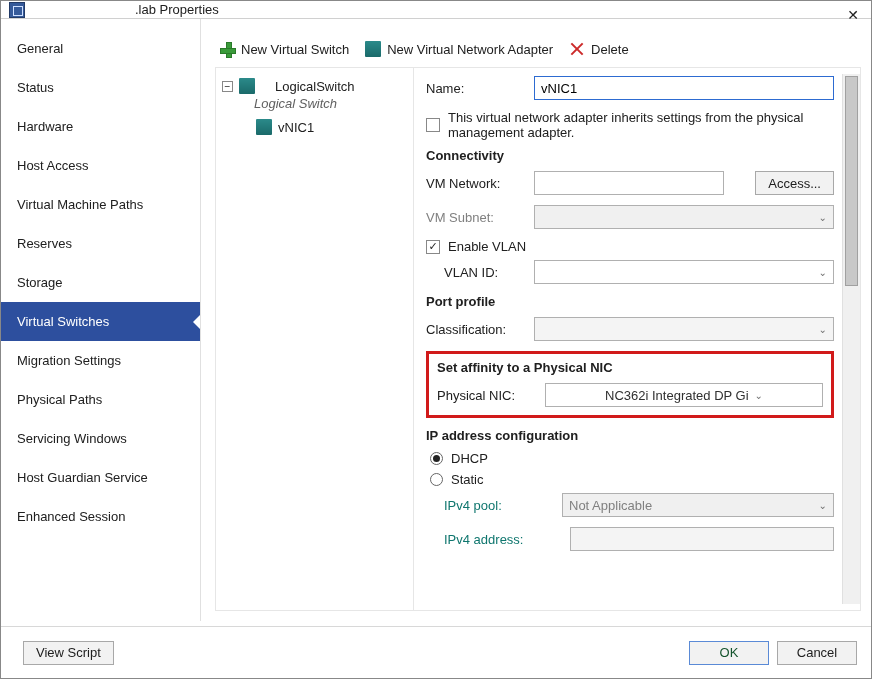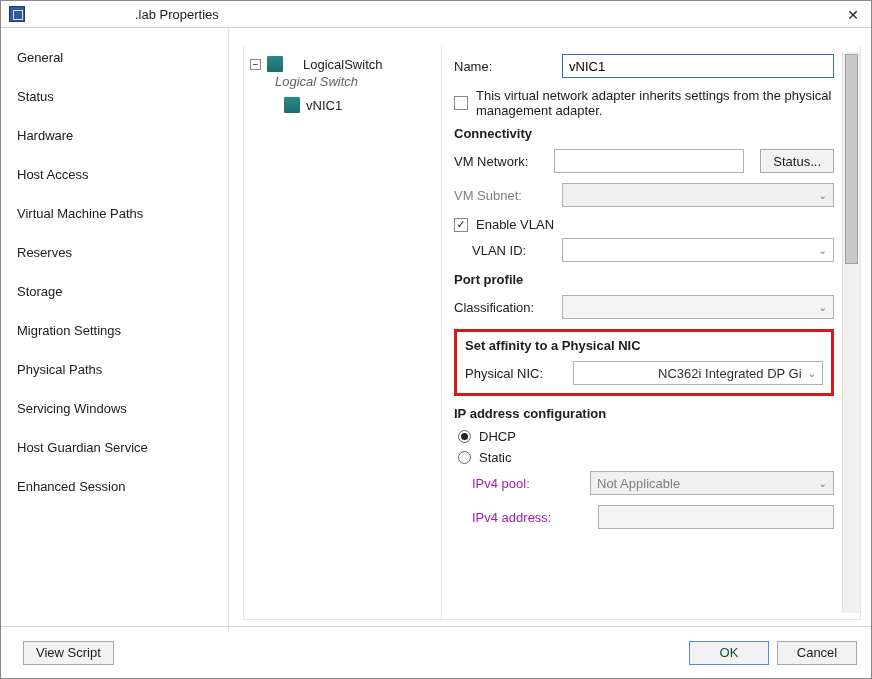--- a/index.html
+++ b/index.html
@@ -1,51 +1,51 @@
 <!DOCTYPE html>
 <html><head>
 <meta charset="utf-8">
 <style>
   * { box-sizing: border-box; font-family: "Segoe UI", Tahoma, sans-serif; }
   html, body { margin: 0; padding: 0; }
   body { width: 872px; height: 679px; background: #fff; font-size: 13px; color: #202020; border:1px solid #888; position:relative;}
-  .titlebar { height: 27px; display:flex; align-items:center; padding:0 8px; border-bottom:1px solid #d0d0d0; position:relative;}
+  .titlebar { height: 18px; display:flex; align-items:center; padding:0 8px; border-bottom:1px solid #d0d0d0; position:relative;}
   .titlebar .appicon { width:16px; height:16px; background:#355a9a; border:1px solid #223a66; position:relative; margin-right:10px;}
   .titlebar .appicon::after{content:"";position:absolute;left:3px;top:3px;width:8px;height:8px;border:1px solid #cfe0ff;}
   .titlebar .title { flex:0 0 auto; margin-left:100px; }
   .titlebar .close { position:absolute; right:8px; top:4px; width:20px; height:20px; font-size:14px; text-align:center; line-height:20px; cursor:default;}
   .main { display:flex; height: 602px; }
-  .leftwrap{ width:228px; border-right:1px solid #e0e0e0; overflow-y:auto; padding-top:10px;}
+  .leftwrap{ width:200px; border-right:1px solid #e0e0e0; overflow-y:auto; padding-top:10px;}
   .navitem { padding:12px 16px; cursor:default; }
   .navitem.selected { background:#2d4f9e; color:#fff; position:relative;}
   .navitem.selected::after{content:"";position:absolute;right:-1px;top:50%;transform:translateY(-50%);border:8px solid transparent;border-right-color:#fff;}
   .centerwrap { flex:1; padding:18px 10px 10px 14px; display:flex; flex-direction:column; }
   .toolbar { display:flex; align-items:center; gap:16px; padding:4px 4px 10px 4px; border-bottom:1px solid #e6e6e6;}
   .tbtn { display:flex; align-items:center; gap:6px; cursor:default;}
   .ico { width:16px; height:16px; display:inline-block;}
   .plus { position:relative;}
   .plus::before,.plus::after{content:"";position:absolute;background:#3a9a3a;}
   .plus::before{left:7px;top:1px;width:4px;height:14px;border:1px solid #2a7a2a;}
   .plus::after{left:1px;top:7px;width:14px;height:4px;border:1px solid #2a7a2a;}
   .nic { background:linear-gradient(#2b8a8a,#1a6a6a); border-radius:1px;}
   .del { position:relative;}
   .del::before,.del::after{content:"";position:absolute;left:7px;top:0;width:2px;height:16px;background:#cc2a2a;}
   .del::before{transform:rotate(45deg);} .del::after{transform:rotate(-45deg);}
   .body2 { display:flex; flex:1; border:1px solid #e6e6e6; border-top:none; overflow:hidden;}
   .tree { width:198px; border-right:1px solid #e6e6e6; padding:8px 4px; font-size:13px;}
   .treeRow{display:flex;align-items:center;gap:6px;padding:2px 2px;}
   .expander{width:11px;height:11px;border:1px solid #888;display:flex;align-items:center;justify-content:center;font-size:10px;line-height:9px;cursor:default;}
-  .treeSub{font-style:italic;color:#606060;margin-left:27px;}
+  .treeSub{font-style:italic;color:#606060;margin-left:34px;}
   .treeChild{display:flex;align-items:center;gap:6px;margin-left:34px;padding:4px 2px;margin-top:4px;}
   .formarea{flex:1;padding:8px 6px 8px 12px;overflow:hidden;position:relative;}
   .formscroll{position:absolute;right:0;top:6px;width:18px;height:calc(100% - 12px);background:#f0f0f0;border-left:1px solid #e0e0e0;}
   .thumb{position:absolute;left:2px;right:2px;top:2px;height:210px;background:#c8c8c8;border:1px solid #a0a0a0;}
   .formrow{display:flex;align-items:center;margin-bottom:10px;gap:8px;}
   .formlabel{width:100px;}
-  .formlabel2{width:110px;color:#a21caf;margin-left:18px;}
+  .formlabel2{width:110px;color:#0f766e;margin-left:18px;}
   input.txt{border:1px solid #2d6bd1;height:24px;padding:2px 6px;font-size:13px;flex:1;outline:none;}
   input.txt.plain{border:1px solid #b0b0b0;}
   .chk{display:flex;align-items:center;gap:8px;margin:6px 0 6px 0;}
   .chkbox{width:14px;height:14px;border:1px solid #888;display:flex;align-items:center;justify-content:center;font-size:11px;color:#222;}
   .sectionhdr{font-weight:600;margin:8px 0 8px 0;}
   .dd{flex:1;height:24px;border:1px solid #b0b0b0;background:#f4f4f4;display:flex;align-items:center;justify-content:flex-end;padding:0 6px;color:#303030;position:relative;cursor:default;}
   .dd.disabled{color:#808080;background:#f0f0f0;}
   .dd .caret{margin-left:6px;font-size:10px;color:#707070;}
   .btn{height:24px;border:1px solid #a8a8a8;background:#f2f2f2;padding:0 12px;cursor:default;display:flex;align-items:center;}
   .buttonbar{position:absolute;left:0;right:0;bottom:0;height:52px;border-top:1px solid #d8d8d8;display:flex;align-items:center;padding:0 14px;}
@@ -68,28 +68,43 @@
 
 <div class="main">
   <div class="leftwrap">
     <div class="navitem">General</div>
     <div class="navitem">Status</div>
     <div class="navitem">Hardware</div>
     <div class="navitem">Host Access</div>
     <div class="navitem">Virtual Machine Paths</div>
     <div class="navitem">Reserves</div>
     <div class="navitem">Storage</div>
+    <div class="navitem selected">Virtual Switches</div>
     <div class="navitem">Migration Settings</div>
     <div class="navitem">Physical Paths</div>
     <div class="navitem">Servicing Windows</div>
     <div class="navitem">Host Guardian Service</div>
     <div class="navitem">Enhanced Session</div>
   </div>
 
   <div class="centerwrap">
+    <div class="toolbar">
+      <div class="tbtn">
+        <span class="ico plus"></span>
+        <span>New Virtual Switch</span>
+      </div>
+      <div class="tbtn">
+        <span class="ico nic"></span>
+        <span>New Virtual Network Adapter</span>
+      </div>
+      <div class="tbtn">
+        <span class="ico del"></span>
+        <span>Delete</span>
+      </div>
+    </div>
 
     <div class="body2">
       <div class="tree">
         <div class="treeRow">
           <span class="expander">−</span>
           <span class="ico nic"></span>
           <span style="margin-left:14px;">LogicalSwitch</span>
         </div>
         <div class="treeSub">Logical Switch</div>
         <div class="treeChild">
@@ -113,21 +128,21 @@
           <span class="chkbox"></span>
           <span style="flex:1;">This virtual network adapter inherits settings from the physical management adapter.</span>
         </div>
 
         <div class="sectionhdr">Connectivity</div>
 
         <div class="formrow">
           <span class="formlabel">VM Network:</span>
           <input class="txt plain" style="flex: 0 0 150px;">
           <span style="flex:1;"></span>
-          <div class="btn">Status...</div>
+          <div class="btn">Access...</div>
         </div>
 
         <div class="formrow">
           <span class="formlabel" style="color:#808080;">VM Subnet:</span>
           <div class="dd disabled">
                 <span class="caret">⌄</span>
               </div>
         </div>
 
         <div class="chk">
@@ -148,21 +163,21 @@
           <span class="formlabel">Classification:</span>
           <div class="dd">
                 <span class="caret">⌄</span>
               </div>
         </div>
 
         <div class="highlightbox">
           <div class="sectionhdr" style="margin-top:0;">Set affinity to a Physical NIC</div>
           <div class="formrow" style="margin-bottom:0;">
             <span class="formlabel">Physical NIC:</span>
-            <div class="dd" style="background:#fff;">
+            <div class="dd" style="background:#fff;justify-content:center;">
               <span>NC362i Integrated DP Gi</span>
               <span class="caret">⌄</span>
             </div>
           </div>
         </div>
 
         <div class="sectionhdr">IP address configuration</div>
 
         <div class="chk" style="margin-left:4px;">
           <span class="radio">

